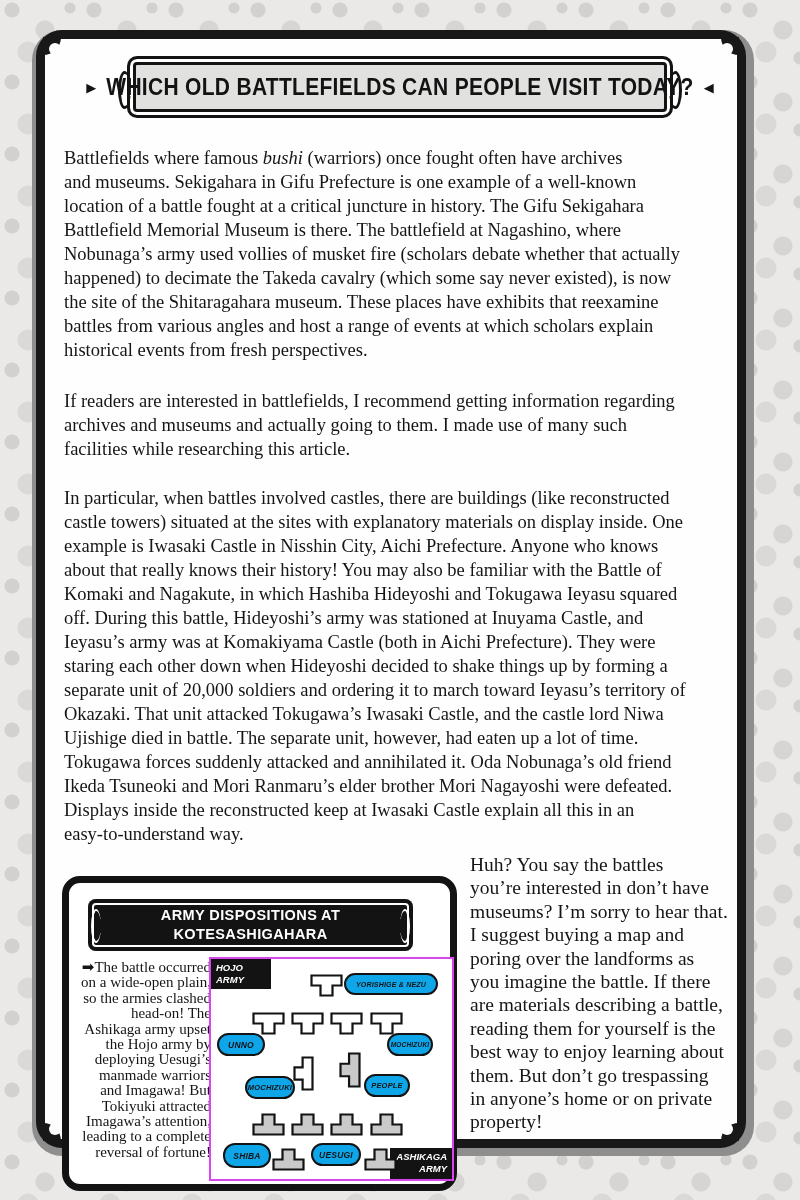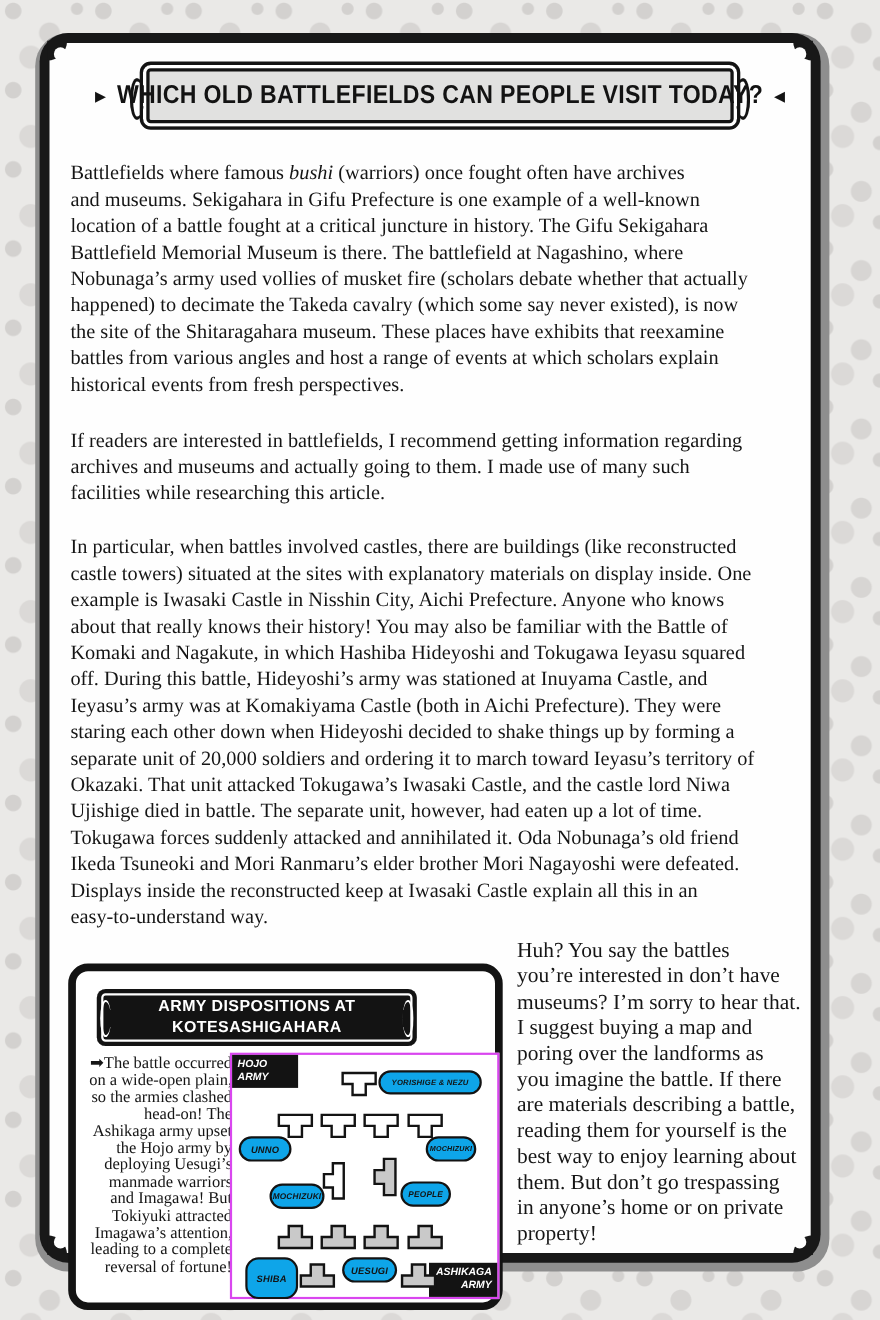--- a/index.html
+++ b/index.html
@@ -51,21 +51,21 @@
   .para { position:absolute; left:64px; width:684px; font-size:18.5px; line-height:24px;
     white-space:pre-line; color:#151515; }
   .p1 { top:146px; } .p2 { top:389px; } .p3 { top:486px; }
   .italic { font-style:italic;margin-top:47px; }
   .right-col { position:absolute; left:470px; top:853px; width:278px;
     font-size:19.5px; line-height:23.4px; white-space:pre-line; color:#151515; }
 
   
   .diagram { position:absolute; left:62px; top:876px; width:395px; height:315px;
     background:#ffffff; border:7px solid #131313; border-radius:18px; z-index:10; }
-  .d-banner { position:absolute; left:19px; top:16px; width:291px; height:52px;
+  .d-banner { position:absolute; left:19px; top:16px; width:325px; height:52px;
     background:#131313; border-radius:8px;
     box-shadow: inset 0 0 0 4px #131313, inset 0 0 0 6px #ffffff;
     display:flex; flex-direction:column; align-items:center; justify-content:center;
     font-family:"Liberation Sans", sans-serif; font-weight:bold; color:#ffffff;
     font-size:14.5px; line-height:1.3; letter-spacing:0.4px; text-align:center;
     white-space:pre-line; transform-origin:center; }
   .d-banner:before, .d-banner:after { content:""; position:absolute; top:10px; width:8px; height:30px;
     border:2px solid #ffffff; border-radius:50%; }
   .d-banner:before { left:3px; border-right:none; }
   .d-banner:after { right:3px; border-left:none; }
@@ -234,16 +234,16 @@
       <svg width="35" height="25" class="unit" style="left: 152px; top: 188px;">
         <g transform="translate(2.5,2.5)">
           <polygon points="9,0 21,0 21,10 30,10 30,20 0,20 0,10 9,10" fill="#c9c9c9" stroke="#131313" stroke-width="2.2"></polygon>
         </g>
       </svg>
       <div class="pill" style="left: 133px; top: 14px; width: 94px; height: 22px; font-size: 7px;">YORISHIGE &amp; NEZU</div>
       <div class="pill" style="left: 6px; top: 74px; width: 48px; height: 23px; font-size: 8.5px;">UNNO</div>
       <div class="pill" style="left: 176px; top: 74px; width: 46px; height: 23px; font-size: 6.5px;">MOCHIZUKI</div>
       <div class="pill" style="left: 34px; top: 117px; width: 50px; height: 23px; font-size: 7.5px;">MOCHIZUKI</div>
       <div class="pill" style="left: 153px; top: 115px; width: 46px; height: 23px; font-size: 7.5px;">PEOPLE</div>
-      <div class="pill" style="left: 12px; top: 184px; width: 48px; height: 38px; font-size: 8.5px; text-align: right;">SHIBA</div>
+      <div class="pill" style="left: 12px; top: 184px; width: 48px; height: 25px; font-size: 8.5px; text-align: right;">SHIBA</div>
       <div class="pill" style="left: 100px; top: 184px; width: 50px; height: 23px; font-size: 8.5px;">UESUGI</div>
     </div>
 </div>
 
 </body></html>

